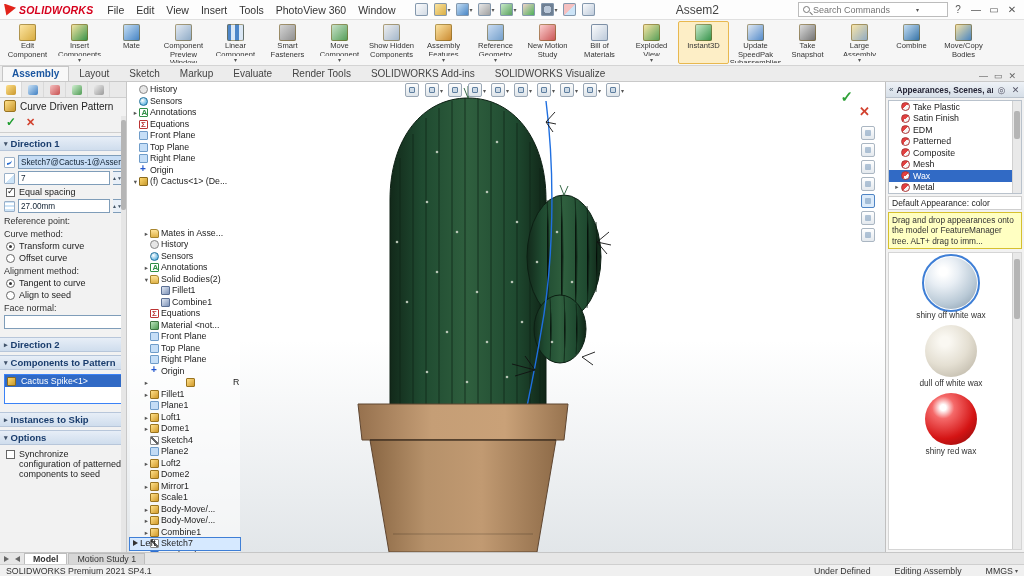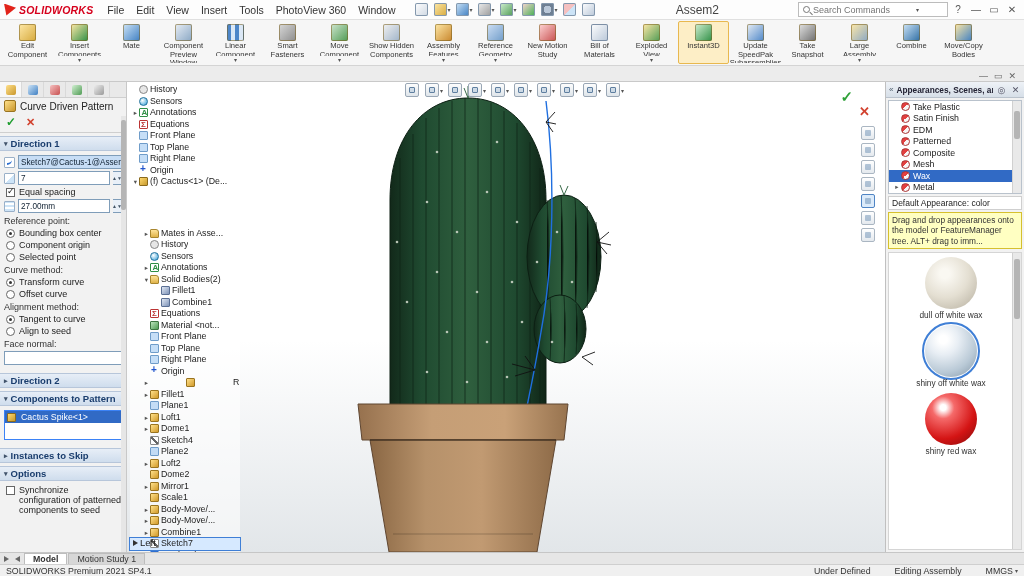--- a/index.html
+++ b/index.html
@@ -388,20 +388,38 @@
       </div>
 
       <div class="rb">
         <span class="ribbon-ic ic-move-copy"></span>
         <span class="rb-label">Move/Copy Bodies</span>
         <span class="rb-caret"></span>
       </div>
     </div>
 
   <div class="cmdtabs">
+    <div style="display:flex;align-items:flex-end">
+
+        <span class="ctab active">Assembly</span>
+
+        <span class="ctab">Layout</span>
+
+        <span class="ctab">Sketch</span>
+
+        <span class="ctab">Markup</span>
+
+        <span class="ctab">Evaluate</span>
+
+        <span class="ctab">Render Tools</span>
+
+        <span class="ctab">SOLIDWORKS Add-ins</span>
+
+        <span class="ctab">SOLIDWORKS Visualize</span>
+      </div>
     <span class="ctab-spacer"></span>
     <div class="winctl">
       <span>—</span>
       <span>▭</span>
       <span>✕</span>
     </div>
   </div>
 
   <div class="main">
 
@@ -455,37 +473,20 @@
           <label class="pm-check">
             <span class="cbox on"></span>
             <span>Equal spacing</span>
           </label>
           <div class="pm-row">
             <span class="fic fic-spacing"></span>
             <span class="pm-field">27.00mm</span>
             <span class="spin">▲▼</span>
           </div>
           <div class="pm-label">Reference point:</div>
-          <div>
-
-              <label class="pm-radio">
-                <span class="rdot on"></span>
-                <span>Bounding box center</span>
-              </label>
-
-              <label class="pm-radio">
-                <span class="rdot"></span>
-                <span>Component origin</span>
-              </label>
-
-              <label class="pm-radio">
-                <span class="rdot"></span>
-                <span>Selected point</span>
-              </label>
-            </div>
           <div class="pm-label">Curve method:</div>
           <div>
 
               <label class="pm-radio">
                 <span class="rdot on"></span>
                 <span>Transform curve</span>
               </label>
 
               <label class="pm-radio">
                 <span class="rdot"></span>
@@ -1044,28 +1045,28 @@
               <span>Metal</span>
             </div>
           </div>
         <div class="tp-scroll"></div>
       </div>
       <div class="tp-default">Default Appearance: color</div>
       <div class="tp-hint">Drag and drop appearances onto the model or FeatureManager tree.  ALT+ drag to imm...</div>
       <div class="swatches">
         <div style="display:flex;flex-direction:column;gap:5px;align-items:center">
 
+            <div class="swatch selected">
+              <span class="sphere ic-shiny-offwhite"></span>
+              <span class="swatch-label">shiny off white wax</span>
+            </div>
+
             <div class="swatch">
               <span class="sphere ic-dull-offwhite"></span>
               <span class="swatch-label">dull off white wax</span>
-            </div>
-
-            <div class="swatch selected">
-              <span class="sphere ic-shiny-offwhite"></span>
-              <span class="swatch-label">shiny off white wax</span>
             </div>
 
             <div class="swatch">
               <span class="sphere ic-shiny-red"></span>
               <span class="swatch-label">shiny red wax</span>
             </div>
 
           </div>
         <div class="sw-scroll"></div>
       </div>

